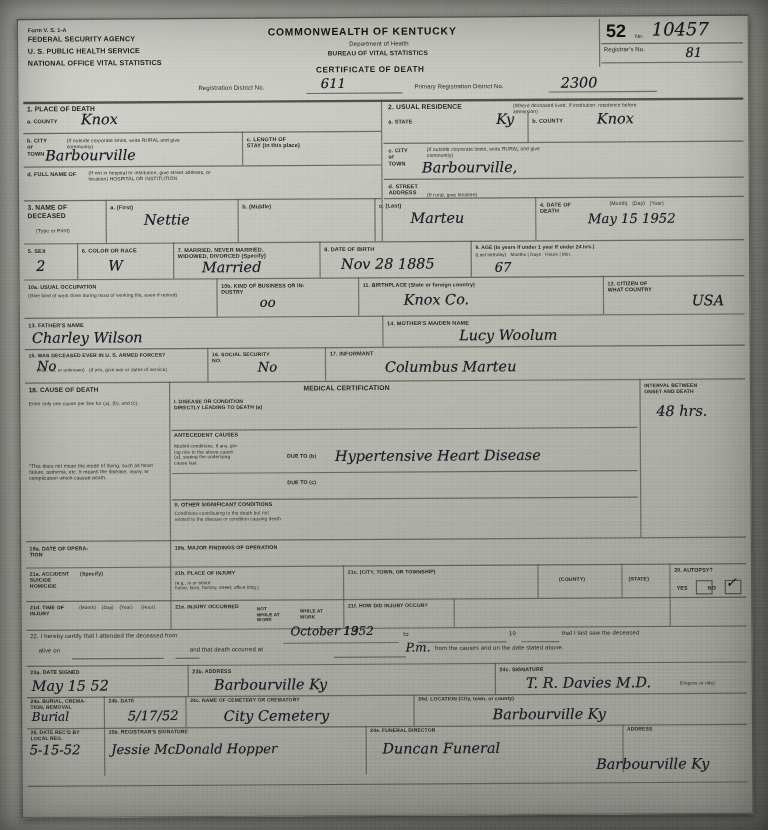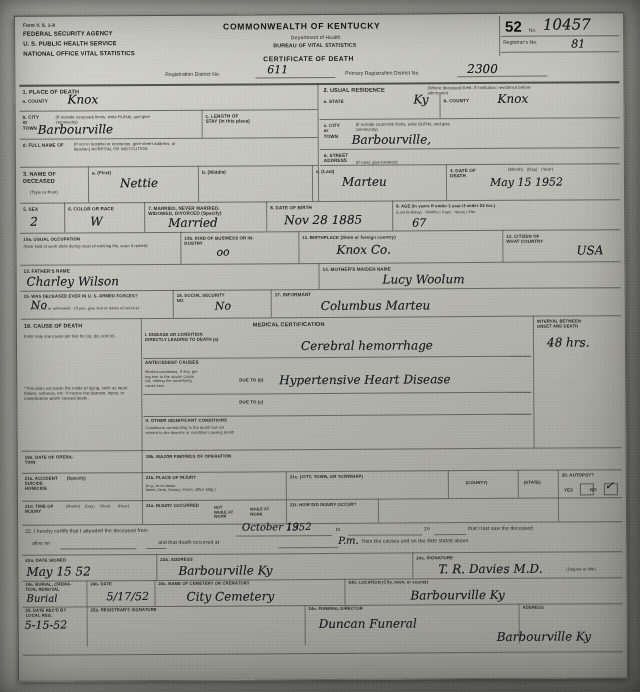--- a/index.html
+++ b/index.html
@@ -211,21 +211,20 @@
     <div class="vl" style="left:124px;top:302px;height:132px;"></div>
     <div class="vl" style="left:516px;top:302px;height:132px;"></div>
 
     <div class="p pb" style="left:7px;top:306px;font-size:5.4px;">18. CAUSE OF DEATH</div>
     <div class="p" style="left:7px;top:318px;font-size:4px;">Enter only one cause per line for (a), (b), and (c).</div>
     <div class="p" style="left:7px;top:370px;font-size:4.1px;width:112px;white-space:normal;">*This does not mean the mode of dying, such as heart failure, asthenia, etc. It means the disease, injury, or complication which caused death.</div>
 
     <div class="p pb" style="left:236px;top:306px;font-size:5.6px;">MEDICAL CERTIFICATION</div>
     <div class="p pb" style="left:128px;top:316px;font-size:4.3px;">I. DISEASE OR CONDITION
 DIRECTLY LEADING TO DEATH (a)</div>
-    <div class="h h1" style="left:284px;top:324px;">Cerebral hemorrhage</div>
     <div class="ln" style="left:126px;top:342px;width:388px;"></div>
 
     <div class="p pb" style="left:128px;top:344px;font-size:4.6px;">ANTECEDENT CAUSES</div>
     <div class="p" style="left:128px;top:354px;font-size:3.9px;">Morbid conditions, if any, giv-
 ing rise to the above cause
 (a), stating the underlying
 cause last.</div>
     <div class="p pb" style="left:222px;top:362px;font-size:4.4px;">DUE TO (b)</div>
     <div class="h h1" style="left:262px;top:358px;">Hypertensive Heart Disease</div>
     <div class="ln" style="left:126px;top:378px;width:388px;"></div>
@@ -331,20 +330,21 @@
     <div class="h h1" style="left:392px;top:574px;">Barbourville Ky</div>
     <div class="ln" style="left:4px;top:590px;width:600px;"></div>
 
     <div class="vl" style="left:68px;top:590px;height:40px;"></div>
     <div class="vl" style="left:286px;top:590px;height:40px;"></div>
     <div class="vl" style="left:500px;top:590px;height:40px;"></div>
     <div class="p pb" style="left:7px;top:592px;font-size:4.2px;">25. DATE REC'D BY
 LOCAL REG.</div>
     <div class="h h2" style="left:6px;top:602px;">5-15-52</div>
     <div class="p pb" style="left:72px;top:592px;font-size:4.2px;">25b. REGISTRAR'S SIGNATURE</div>
+    <div class="h h2" style="left:74px;top:602px;">Jessie McDonald Hopper</div>
     <div class="p pb" style="left:290px;top:592px;font-size:4.2px;">24e. FUNERAL DIRECTOR</div>
     <div class="h h1" style="left:300px;top:602px;">Duncan Funeral</div>
     <div class="p pb" style="left:504px;top:592px;font-size:4.2px;">ADDRESS</div>
     <div class="h h1" style="left:478px;top:616px;">Barbourville Ky</div>
 
     <div class="ln" style="left:4px;top:638px;width:600px;"></div>
 
   </div>
   <div class="noise"></div>
   <div class="vignette"></div>

